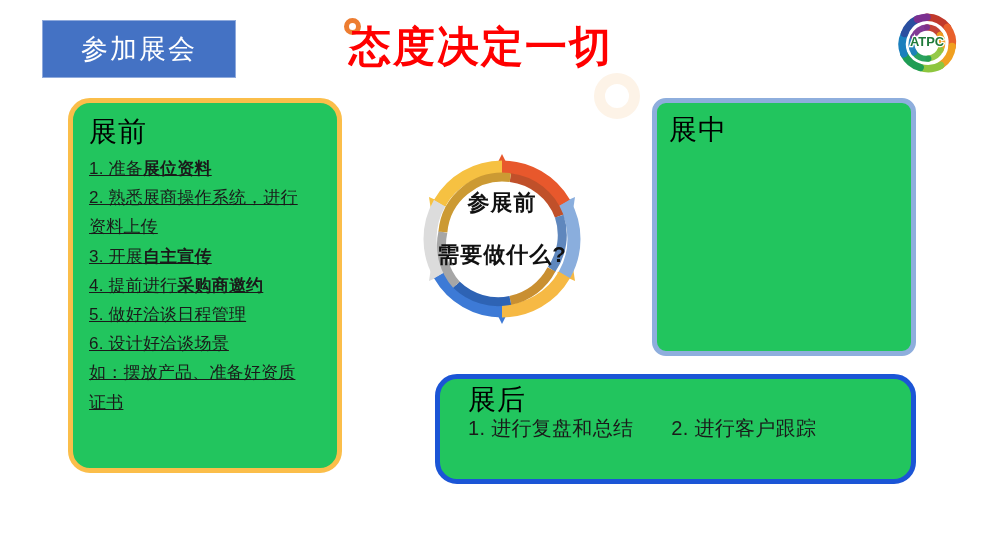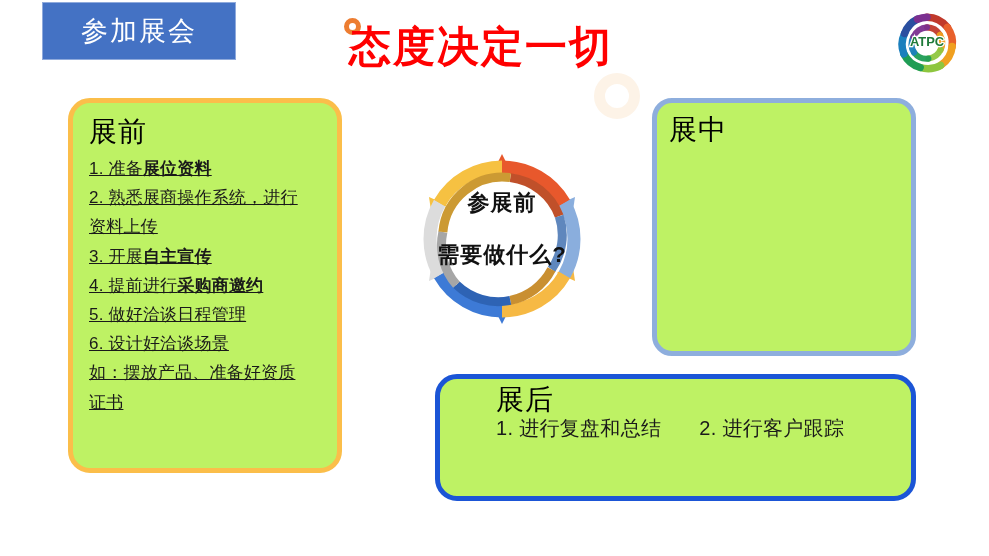--- a/index.html
+++ b/index.html
@@ -15,21 +15,21 @@
     width: 989px;
     height: 556px;
     background: #ffffff;
     overflow: hidden;
   }
 
   
   .tag-box {
     position: absolute;
     left: 42px;
-    top: 2px;
+    top: 20px;
     width: 194px;
     height: 58px;
     background: #4472c4;
     border: 1px solid #8faadc;
     box-sizing: border-box;
     display: flex;
     align-items: center;
     justify-content: center;
   }
   .tag-box .tag-label {
@@ -81,46 +81,45 @@
     top: 9px;
     width: 68px;
     height: 68px;
   }
   .logo svg { display: block; }
 
   
   .round-box {
     position: absolute;
     box-sizing: border-box;
-    background: #bef264;
+    background: #22c55e;
   }
   .box-pre {
     left: 68px;
     top: 98px;
     width: 274px;
     height: 375px;
     border: 5px solid #fbbe4a;
     border-radius: 22px;
   }
   .box-mid {
     left: 652px;
     top: 98px;
     width: 264px;
     height: 258px;
     border: 5px solid #8eaedd;
-    border-radius: 20px;
+    border-radius: 14px;
   }
   .box-post {
     left: 435px;
     top: 374px;
     width: 481px;
-    height: 127px;
+    height: 110px;
     border: 5px solid #1b55d6;
     border-radius: 22px;
-    padding-left: 28px;
   }
 
   .box-heading {
     font-size: 28px;
     font-weight: 400;
     color: #000000;
     line-height: 1.1;
     letter-spacing: 1px;
   }
 

